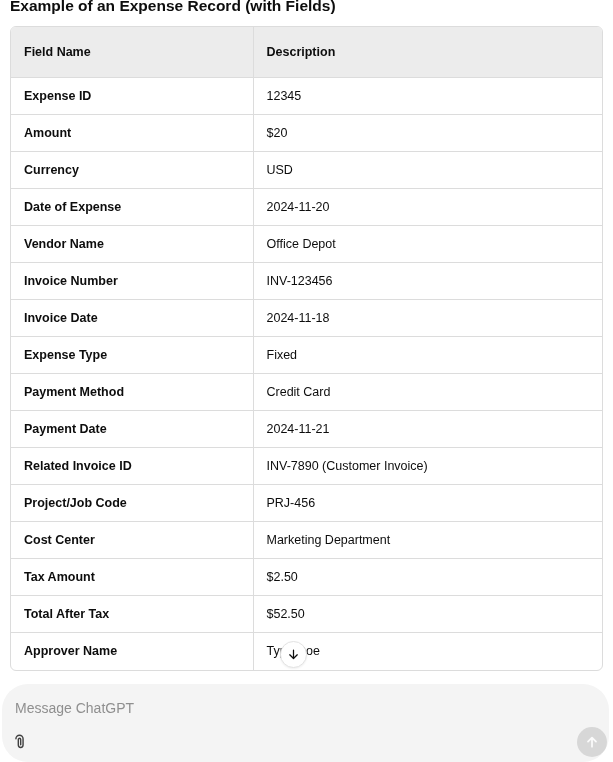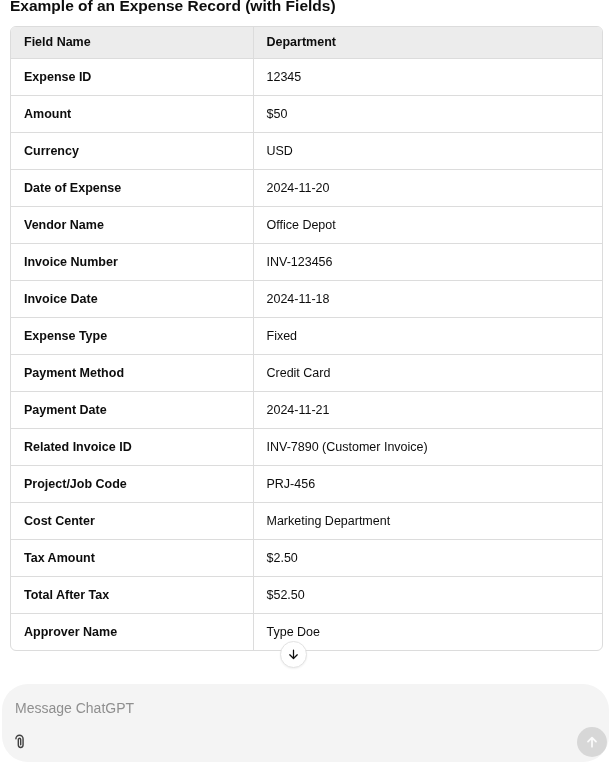--- a/index.html
+++ b/index.html
@@ -33,21 +33,21 @@
     width: 100%;
     border-collapse: collapse;
     font-size: 12.5px;
     color: #0d0d0d;
   }
   table.expense-table th {
     background: #ececec;
     font-weight: 600;
     text-align: left;
     height: 31px;
-    padding: 8px 13px;
+    padding: 18px 13px;
     font-size: 12.5px;
   }
   table.expense-table td {
     height: 37px;
     padding: 0 13px;
     border-top: 1px solid #dcdcdc;
     font-weight: 400;
     white-space: nowrap;
   }
   table.expense-table th:first-child,
@@ -120,31 +120,31 @@
 </head>
 <body>
 
 <h3 class="page-title">Example of an Expense Record (with Fields)</h3>
 
 <div class="table-wrap">
   <table class="expense-table">
     <thead>
       <tr>
         <th>Field Name</th>
-        <th>Department</th>
+        <th>Description</th>
       </tr>
     </thead>
     <tbody>
         <tr>
           <td>Expense ID</td>
           <td>12345</td>
         </tr>
         <tr>
           <td>Amount</td>
-          <td>$50</td>
+          <td>$20</td>
         </tr>
         <tr>
           <td>Currency</td>
           <td>USD</td>
         </tr>
         <tr>
           <td>Date of Expense</td>
           <td>2024-11-20</td>
         </tr>
         <tr>

